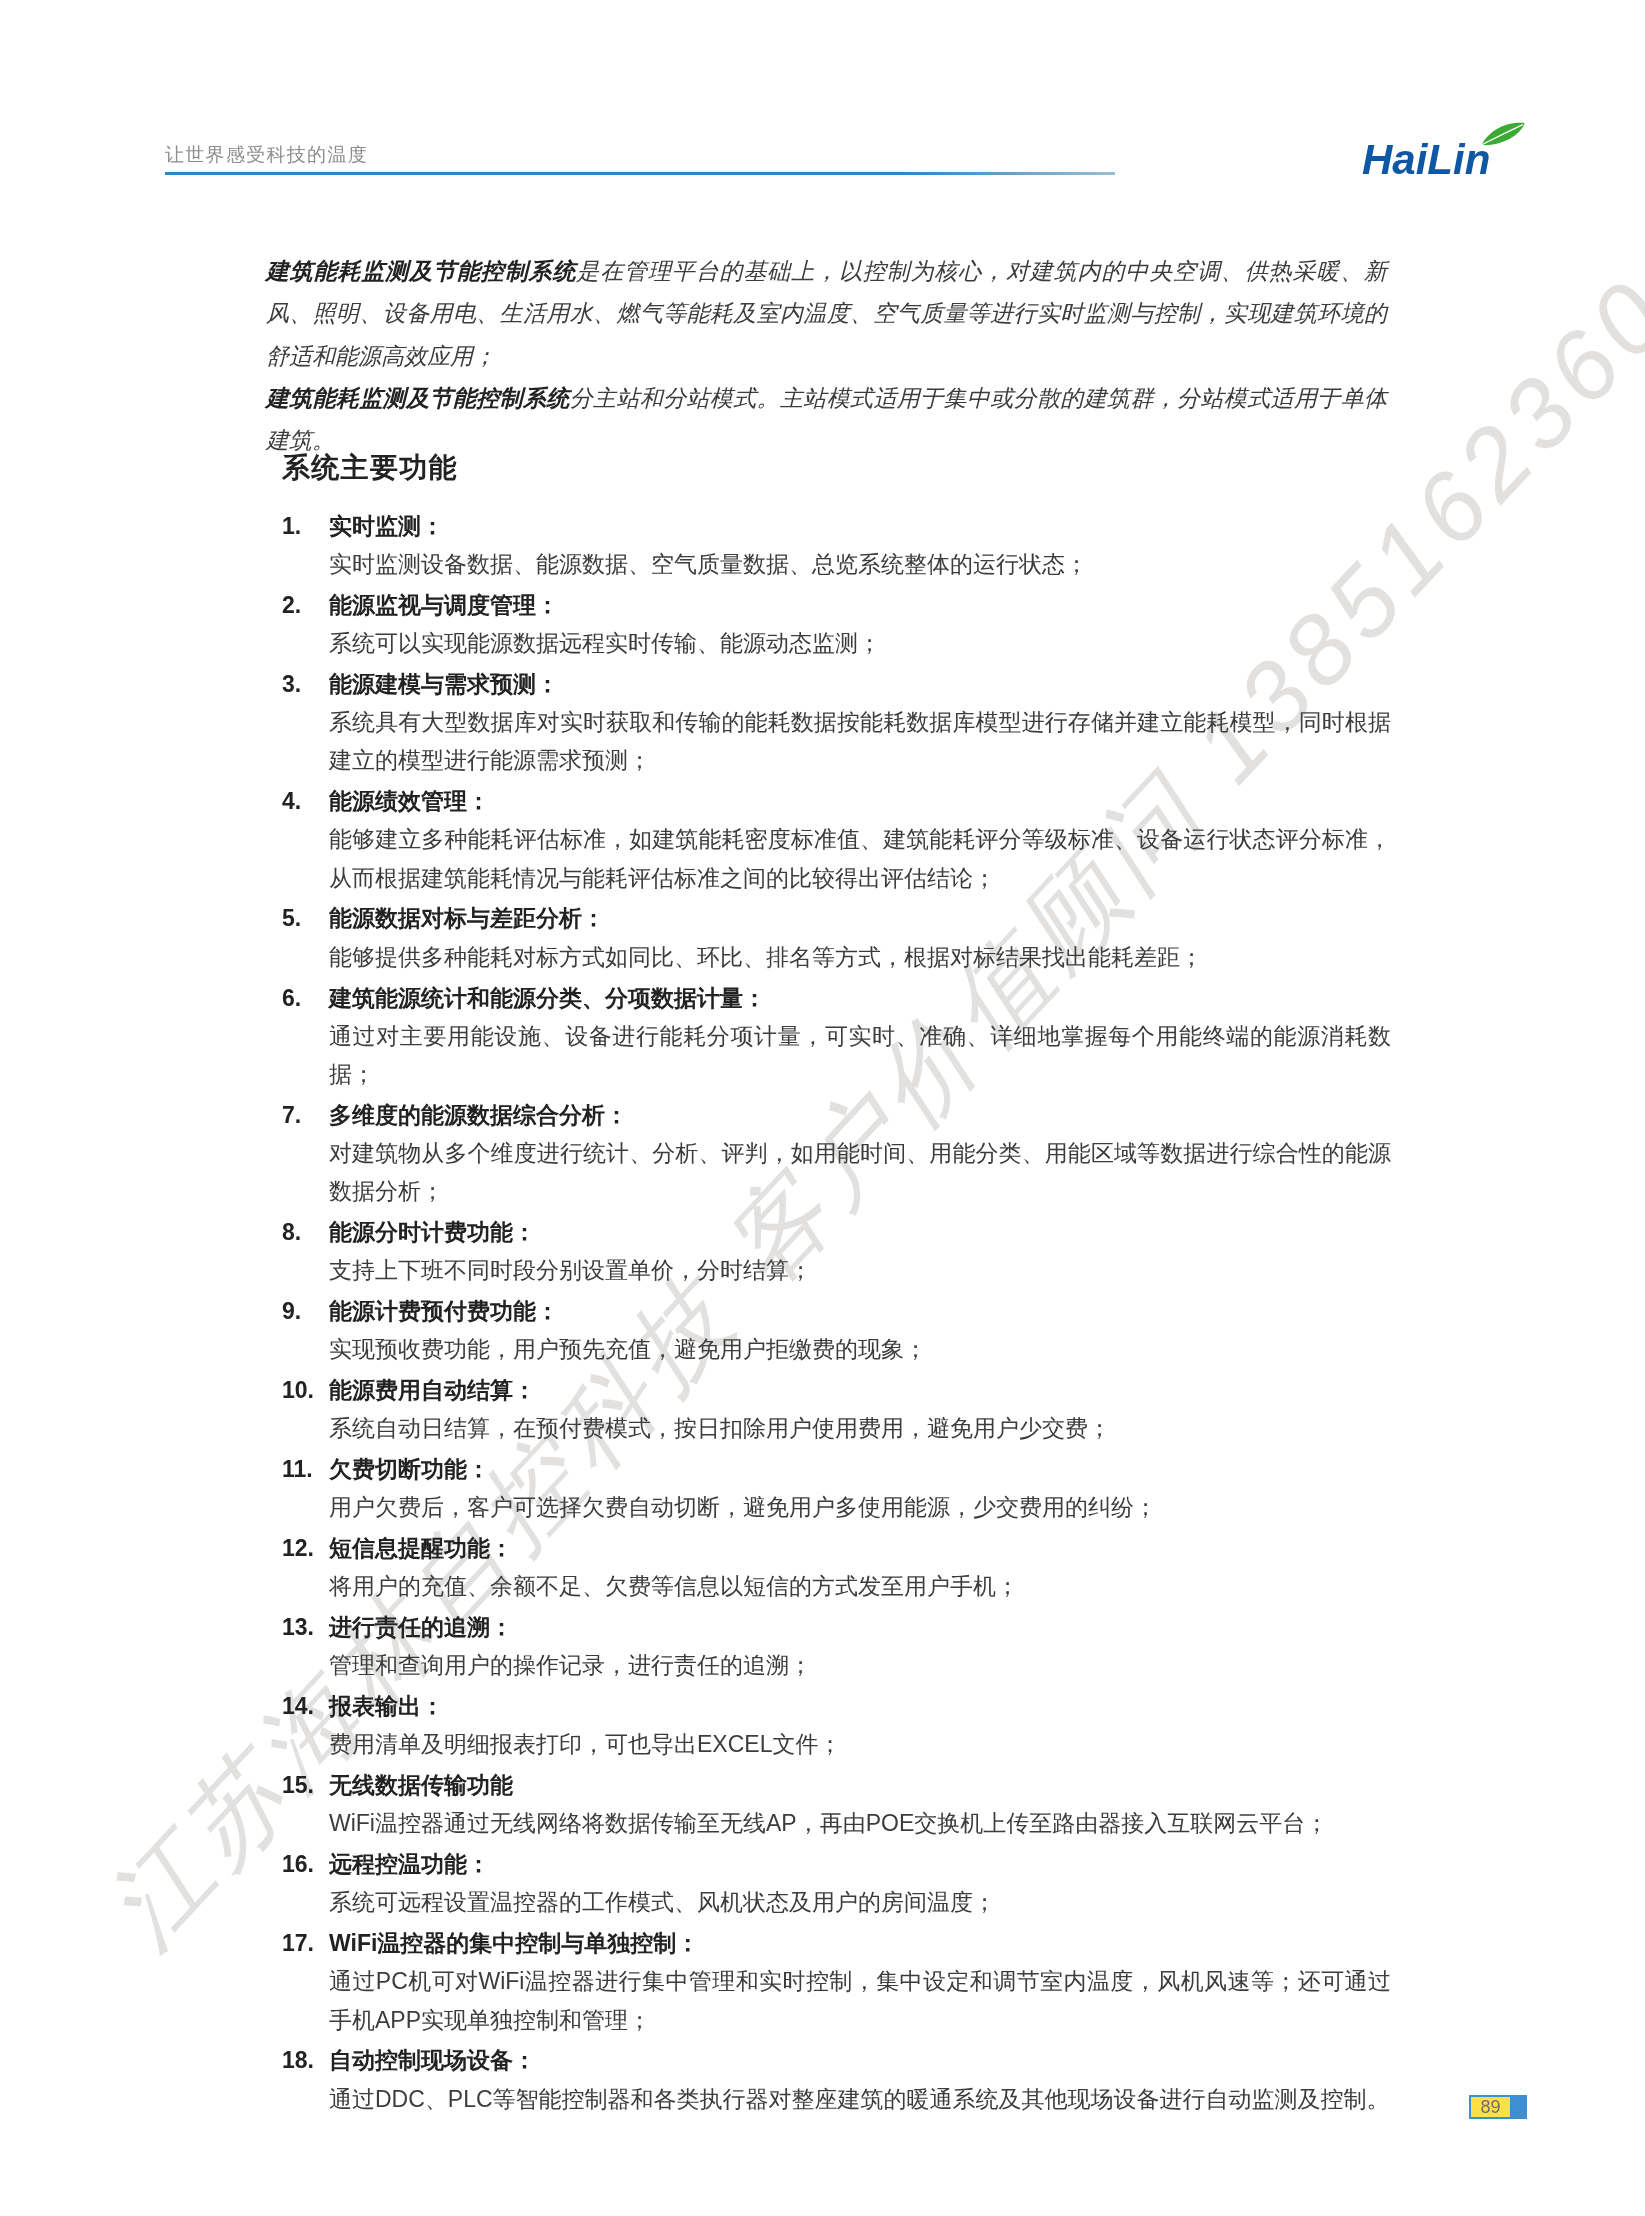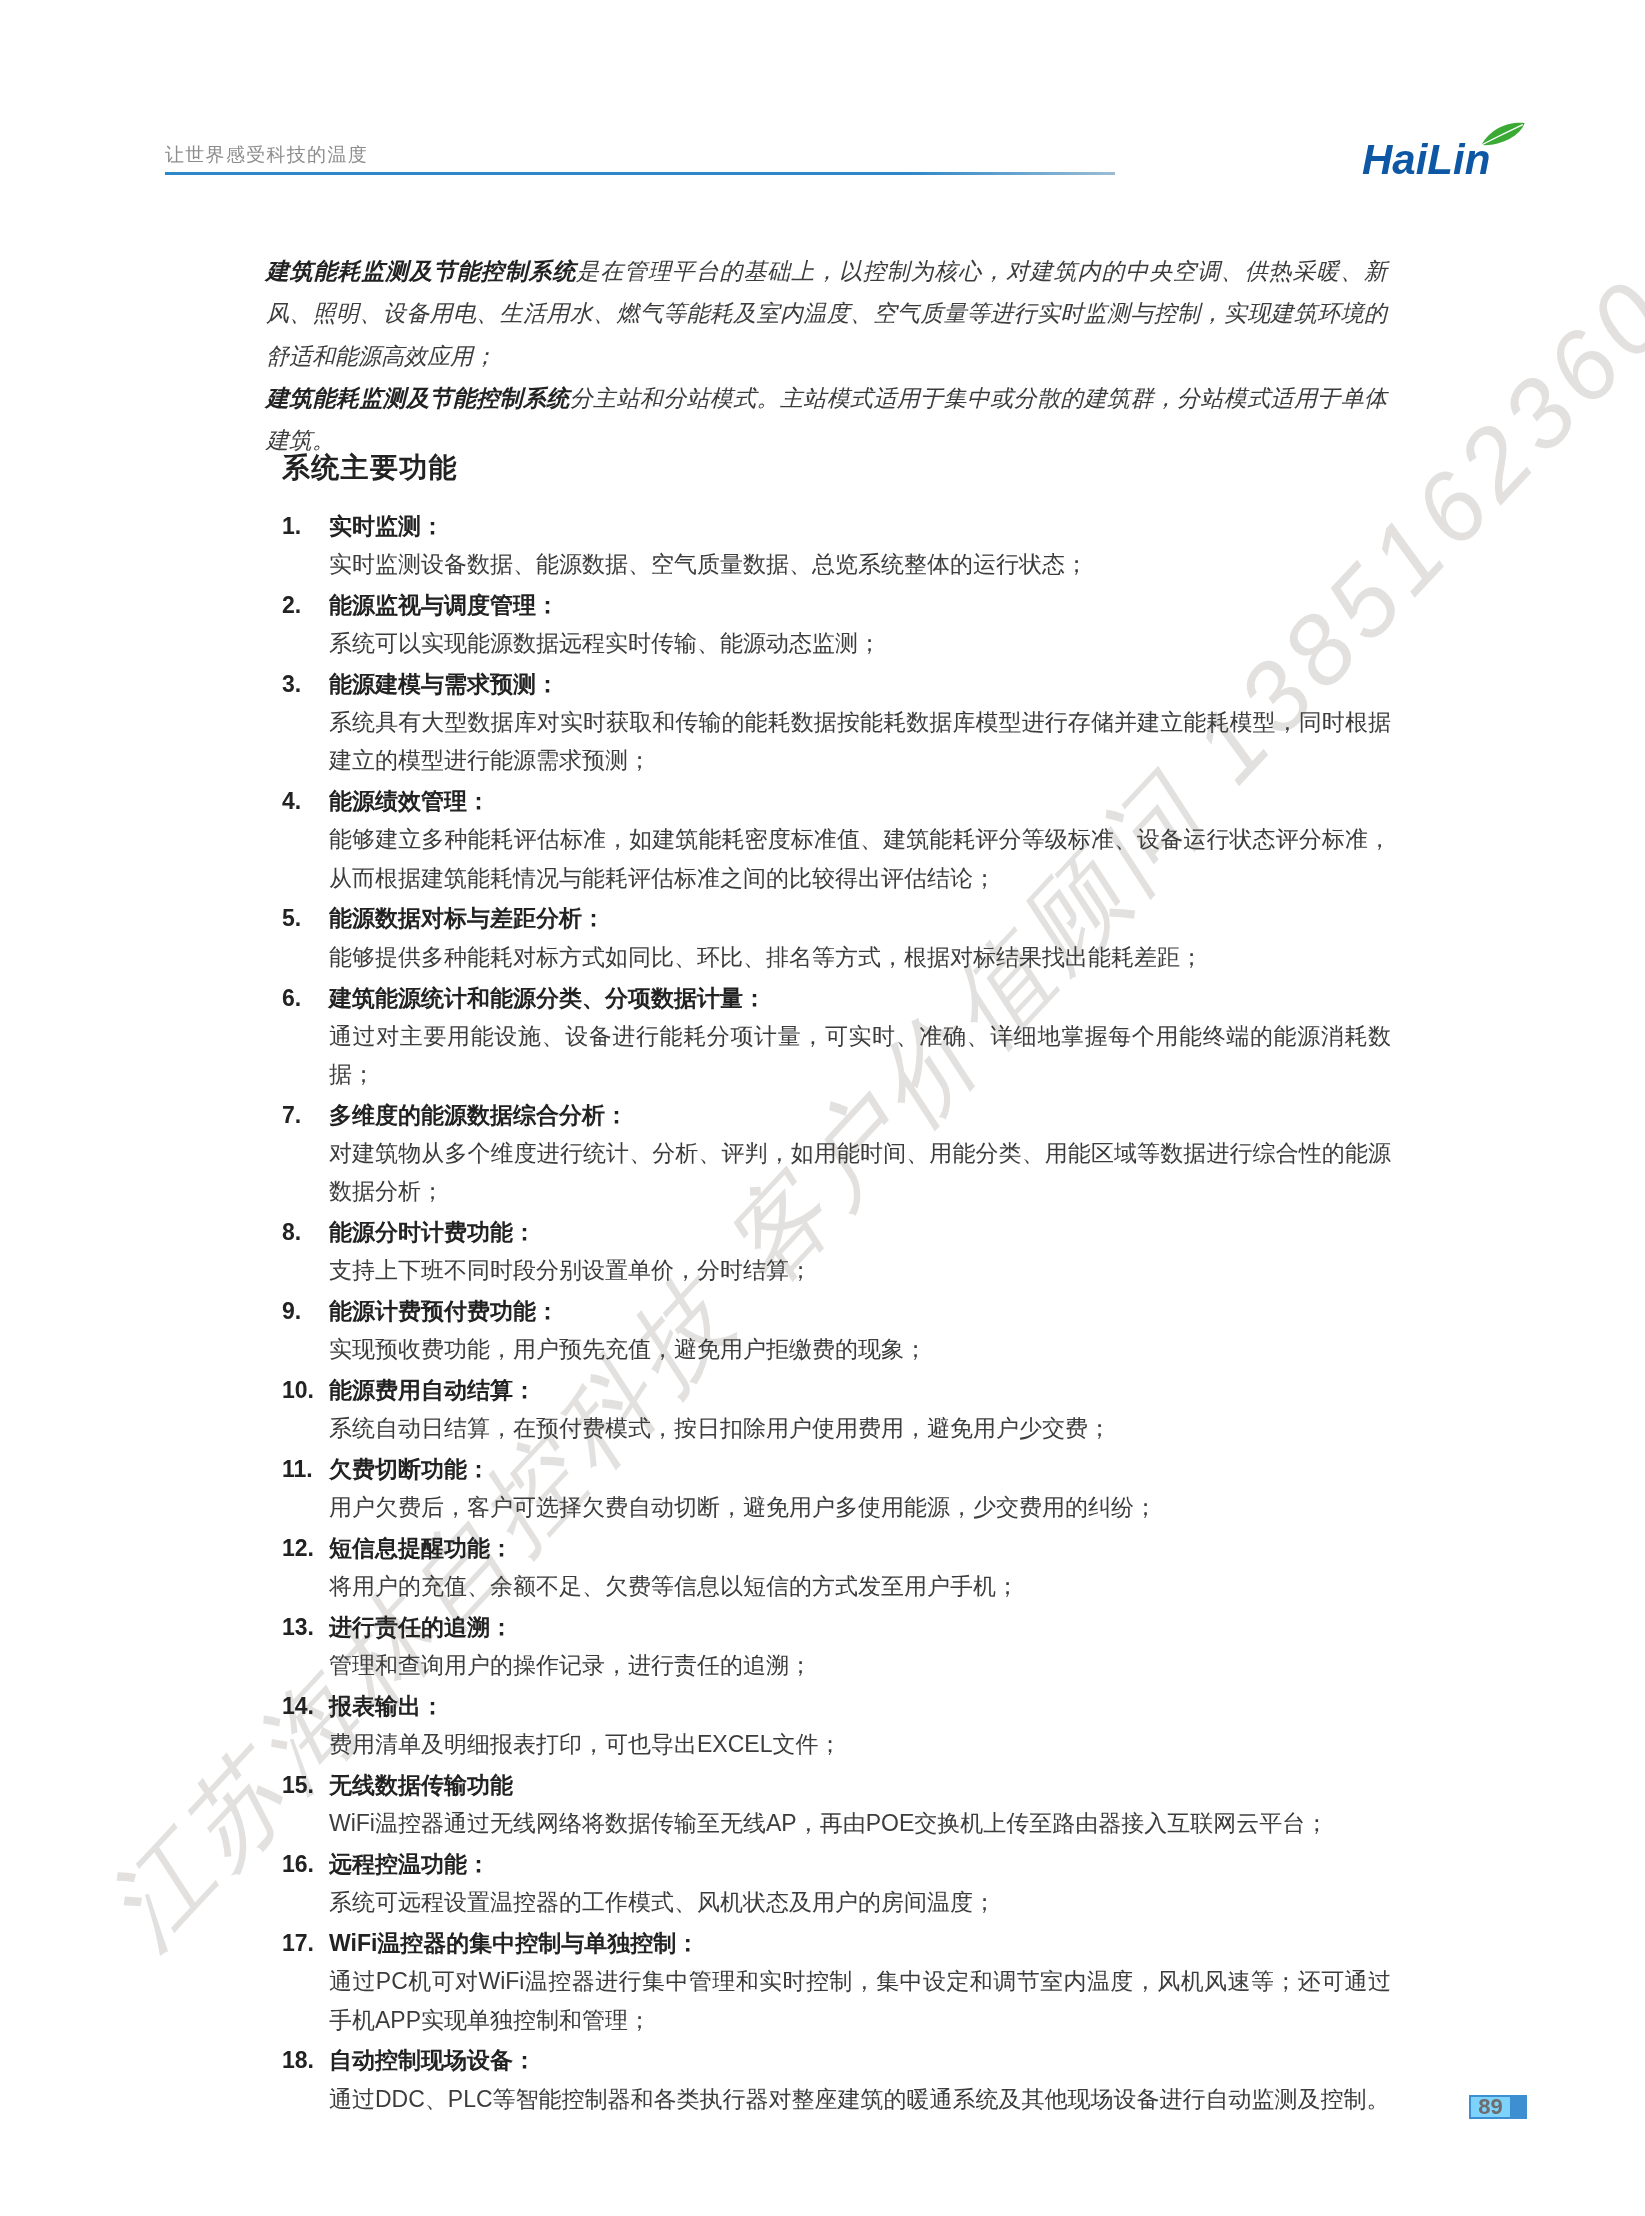--- a/index.html
+++ b/index.html
@@ -85,22 +85,22 @@
     font-size:23px;line-height:1.66;
     text-align:justify;color:#3c3c3c;
   }
   
   .page-badge{
     position:absolute;left:1469px;top:2095px;height:24px;z-index:2;
     display:flex;align-items:stretch;
   }
   .page-num{
     display:flex;align-items:center;justify-content:center;
-    width:39px;border:2px solid #3d8fd1;background:#7dd3fc;
-    font-size:22px;color:#6d6d6d;font-weight:bold;
+    width:39px;border:2px solid #3d8fd1;background:#fde047;
+    font-size:18px;color:#6d6d6d;
   }
   .page-badge-block{
     width:15px;background:#3d8fd1;
   }
 </style>
 </head>
 <body>
 
 <div class="page">
 

